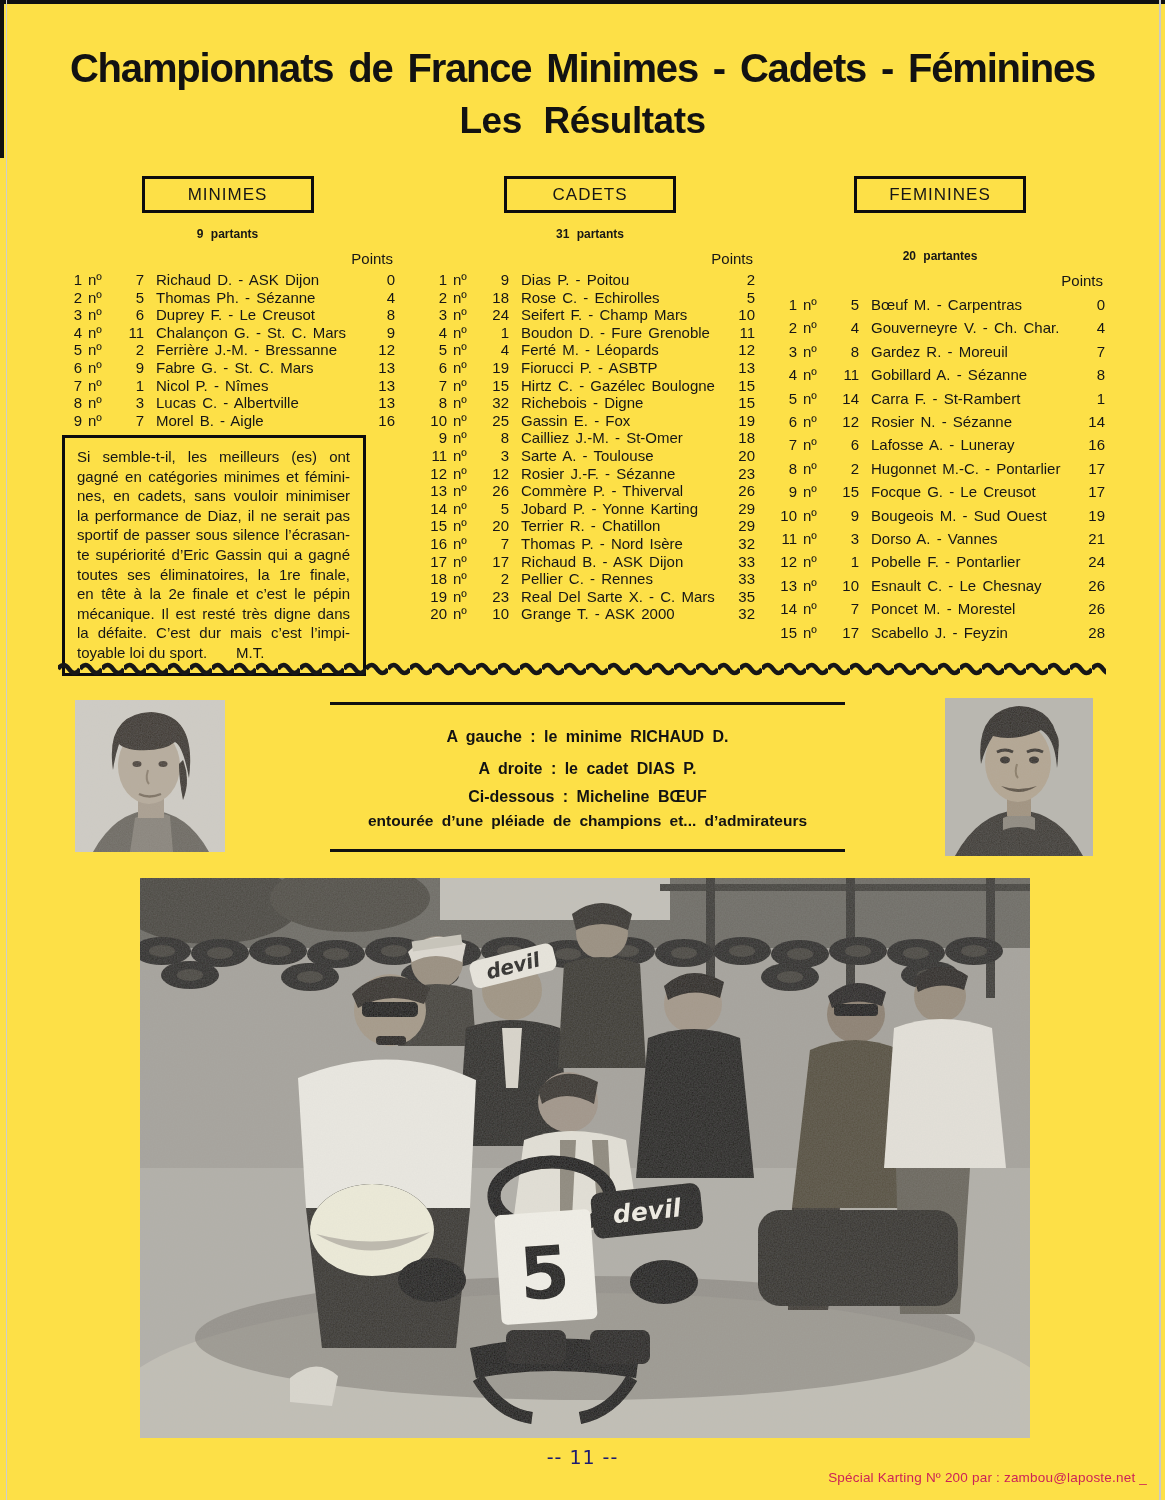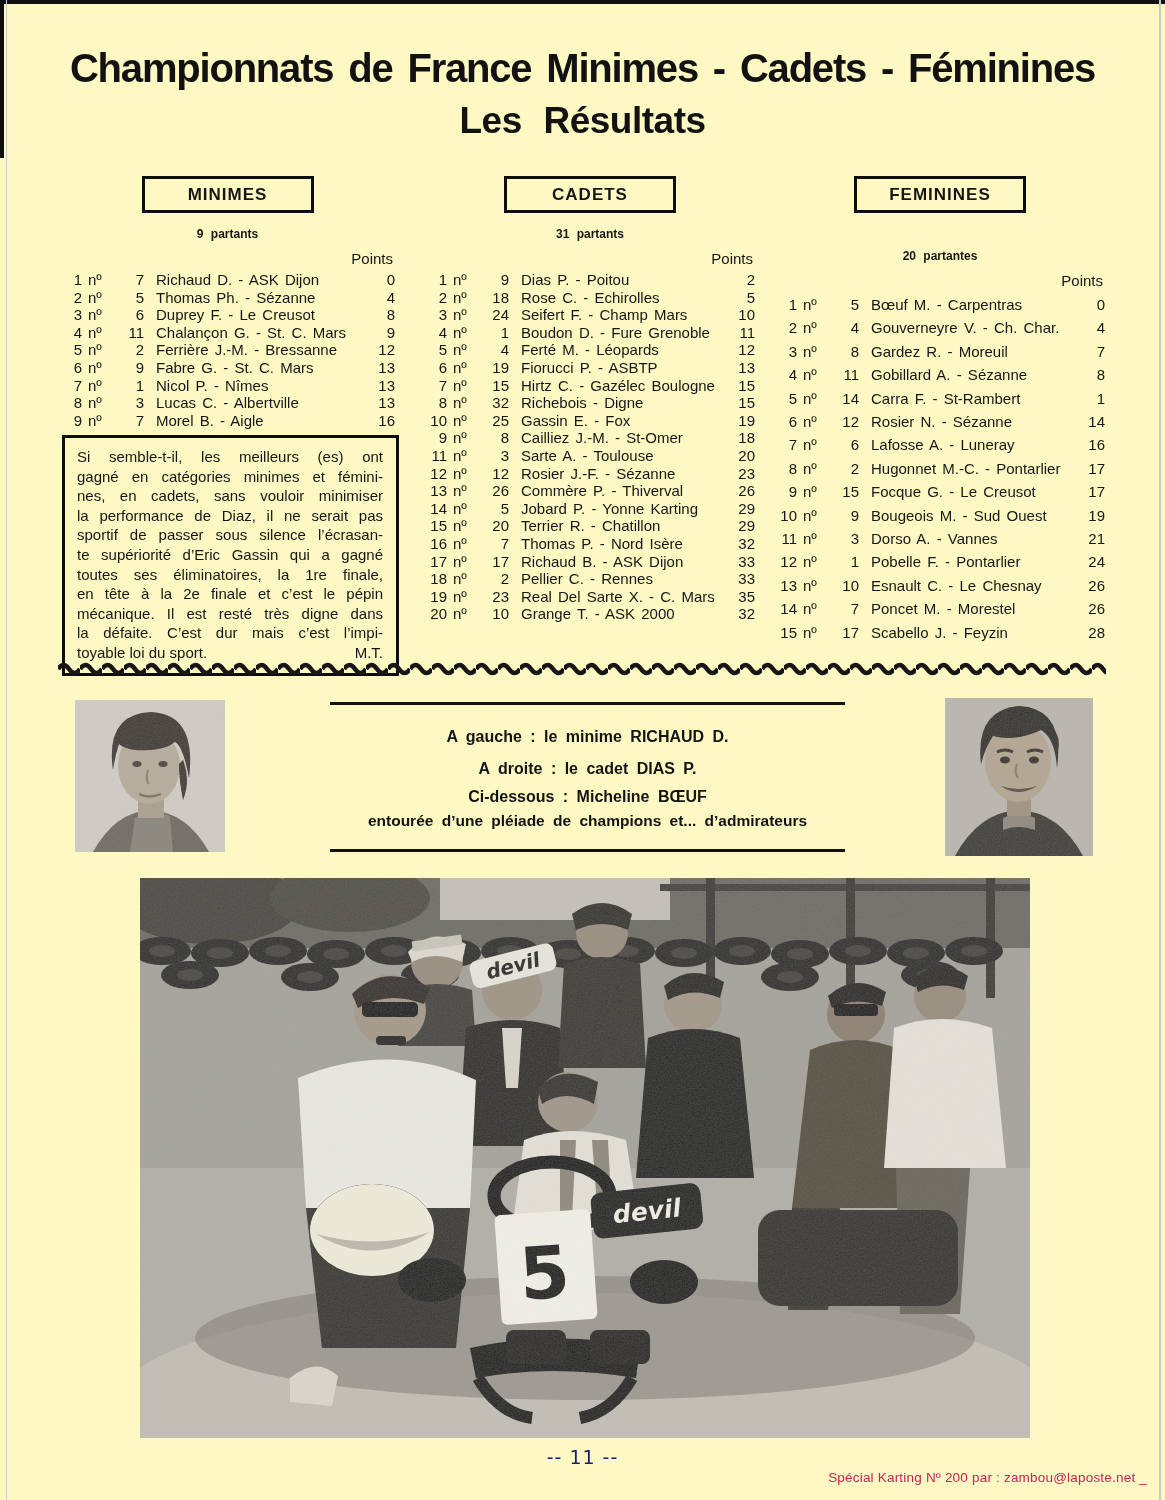--- a/index.html
+++ b/index.html
@@ -1,18 +1,18 @@
 <!DOCTYPE html>
 <html><head>
 <meta charset="utf-8">
 <style>
   html,body{margin:0;padding:0;background:#ffffff;}
   .page{
     position:relative;width:1165px;height:1500px;margin:0 auto;
-    background:#fef9c3;overflow:hidden;
+    background:#fde047;overflow:hidden;
     font-family:"Liberation Sans",sans-serif;color:#161616;
   }
   
   .edge-top{position:absolute;left:0;top:0;width:1165px;height:4px;background:#101010;}
   .edge-left-black{position:absolute;left:0;top:0;width:4px;height:158px;background:#101010;}
   .edge-left-gray{position:absolute;left:6px;top:0;width:1px;height:1500px;background:#cdcdcd;}
   .edge-right-gray{position:absolute;left:1159px;top:0;width:2px;height:1500px;background:#c9c9c9;}
 
   
   .title1{
@@ -25,45 +25,45 @@
   }
 
   
   .col{position:absolute;top:176px;}
   .col-minimes{left:60px;width:335px;}
   .col-cadets{left:425px;width:330px;}
   .col-feminines{left:775px;width:330px;}
   .sec-box{
     width:166px;margin:0 auto;border:3px solid #0d0d0d;
     text-align:center;padding:6px 0 5px 0;
-    font-size:17px;font-weight:700;letter-spacing:1px;
+    font-size:17px;font-weight:400;letter-spacing:1px;
   }
   .starters{text-align:center;font-size:12px;font-weight:700;margin-top:14px;word-spacing:4px;}
   .starters.fem{margin-top:36px;}
   .points-label{text-align:right;font-size:15px;margin-top:9px;padding-right:2px;word-spacing:2px;}
   .rows{margin-top:4px;}
   .row{
     display:grid;grid-template-columns:22px 24px 26px 1fr 32px;column-gap:6px;
     font-size:15px;line-height:17.6px;word-spacing:2px;white-space:nowrap;
   }
   .rows-wide .row{line-height:23.4px;}
   .c-rank{text-align:right;}
   .c-no{text-align:left;}
   .c-num{text-align:right;}
   .c-name{text-align:left;padding-left:6px;overflow:hidden;}
   .c-pts{text-align:right;}
 
   
   .editorial{
-    position:absolute;left:62px;top:435px;width:337px;box-sizing:border-box;
+    position:absolute;left:62px;top:435px;width:304px;box-sizing:border-box;
     border:3px solid #0d0d0d;padding:9px 13px 10px 12px;
     font-size:15px;line-height:19.6px;
   }
   .ed-line{text-align:justify;text-align-last:justify;white-space:normal;}
-  .ed-last{display:flex;justify-content:space-between;}
+  .ed-last{display:flex;gap:29px;}
 
   
   .wave{position:absolute;left:58px;top:661px;width:1048px;height:16px;}
 
   
   .cap-rule-top{position:absolute;left:330px;top:702px;width:515px;height:3px;background:#111;}
   .cap-rule-bottom{position:absolute;left:330px;top:849px;width:515px;height:3px;background:#111;}
   .cap-line{position:absolute;left:300px;width:575px;text-align:center;font-weight:700;font-size:16px;word-spacing:4px;color:#131313;}
   .cap-1{top:728px;}
   .cap-2{top:760px;}

